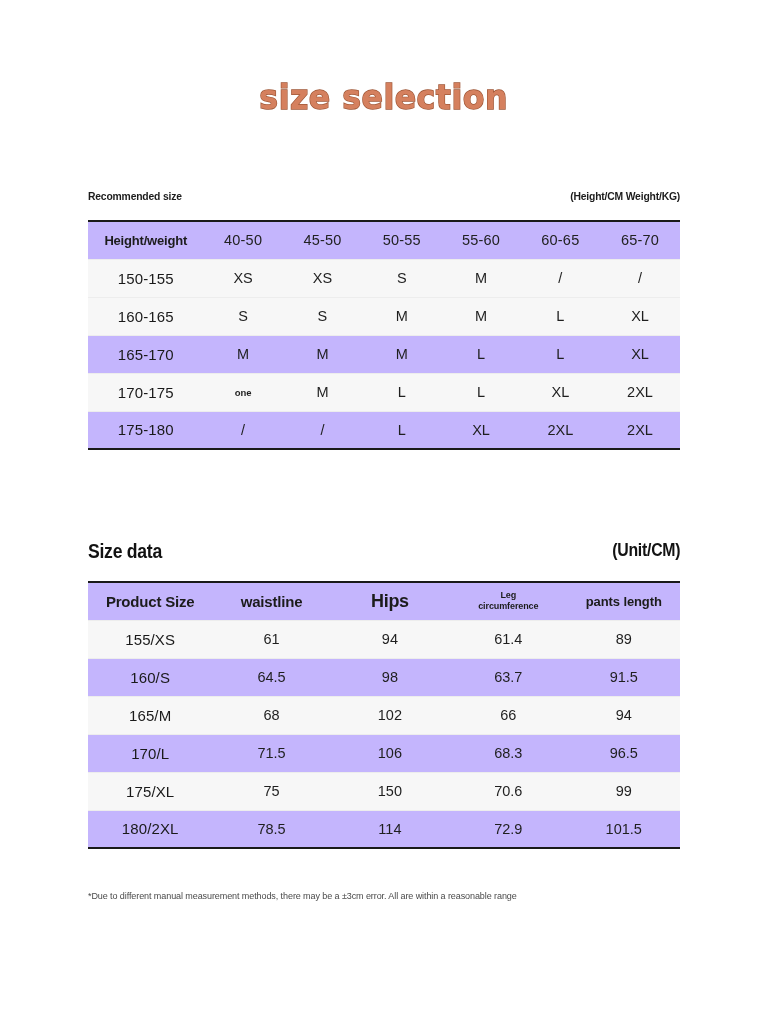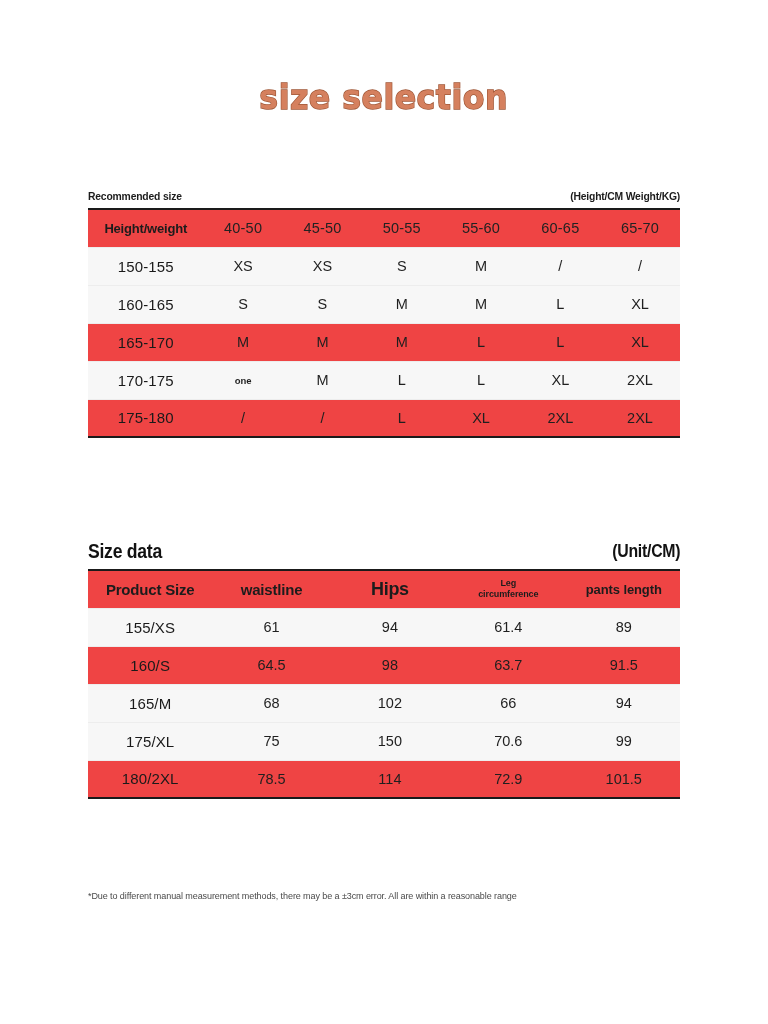--- a/index.html
+++ b/index.html
@@ -42,23 +42,23 @@
   .section {
     position: absolute;
     left: 88px;
     width: 592px;
   }
   #section-recommended { top: 190px; }
   #section-sizedata { top: 540px; }
 
   .section-head {
     display: flex;
-    align-items: center;
+    align-items: flex-start;
     justify-content: space-between;
-    padding-bottom: 6px;
+    padding-bottom: 18px;
   }
   .sec-title-sm {
     font-family: "Liberation Sans Narrow", "Liberation Sans", sans-serif;
     font-size: 11.5px;
     font-weight: 700;
     letter-spacing: -0.2px;
     color: #1c1c1c;
     transform: scaleX(0.9);
     transform-origin: left bottom;
   }
@@ -99,21 +99,21 @@
   }
   table.grid tr { height: 38px; }
   table.grid td {
     text-align: center;
     vertical-align: middle;
     padding: 0;
     border-bottom: 1px solid #ededed;
   }
   table.grid tr:last-child td { border-bottom: none; }
   table.grid tr.alt td { background: #f7f7f7; }
-  table.grid tr.plain td { background: #ef4444; }
+  table.grid tr.plain td { background: #c4b5fd; }
 
   
   tr.hdr { height: 36px; }
   tr.hdr td {
     font-family: "Liberation Sans Narrow", "Liberation Sans", sans-serif;
     font-weight: 700;
     font-size: 13px;
     letter-spacing: -0.2px;
     color: #1c1c1c;
   }
@@ -323,20 +323,27 @@
       </tr>
 
       <tr class="alt">
         <td class="rowlabel">165/M</td>
         <td class="val">68</td>
         <td class="val">102</td>
         <td class="val">66</td>
         <td class="val">94</td>
       </tr>
 
+      <tr class="plain">
+        <td class="rowlabel">170/L</td>
+        <td class="val">71.5</td>
+        <td class="val">106</td>
+        <td class="val">68.3</td>
+        <td class="val">96.5</td>
+      </tr>
 
       <tr class="alt">
         <td class="rowlabel">175/XL</td>
         <td class="val">75</td>
         <td class="val">150</td>
         <td class="val">70.6</td>
         <td class="val">99</td>
       </tr>
 
       <tr class="plain">

